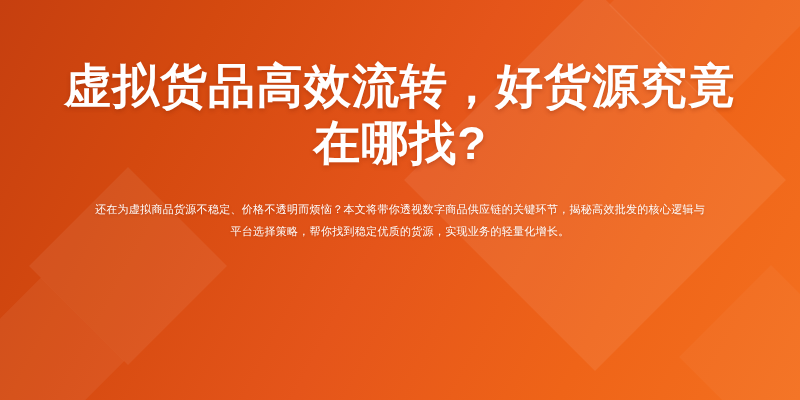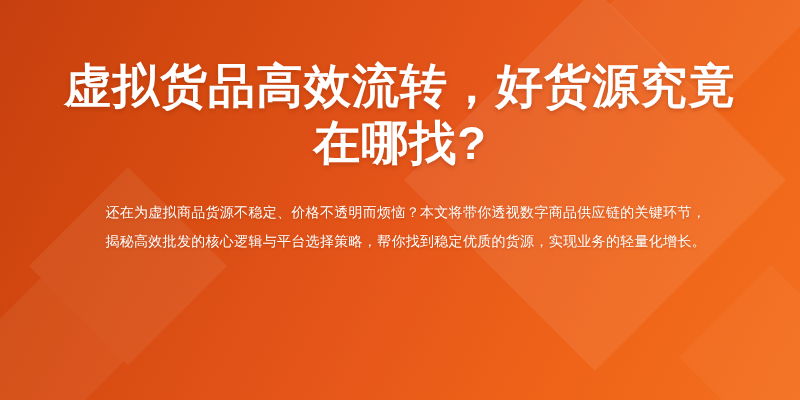--- a/index.html
+++ b/index.html
@@ -96,23 +96,23 @@
     font-weight: bold;
     line-height: 1.21;
     letter-spacing: 1px;
     text-shadow: 0 2px 4px rgba(120, 30, 0, 0.30);
     white-space: pre-line;
   }
 
   .summary {
     margin: 26px auto 0 auto;
     max-width: 612px;
-    text-align: right;
+    text-align: center;
     color: #ffffff;
-    font-size: 14px;
+    font-size: 11px;
     line-height: 2.06;
     letter-spacing: 0.3px;
     text-shadow: 0 1px 3px rgba(120, 30, 0, 0.26);
   }
 
   .meta {
     margin-top: auto;
     display: flex;
     justify-content: flex-end;
     align-items: center;

